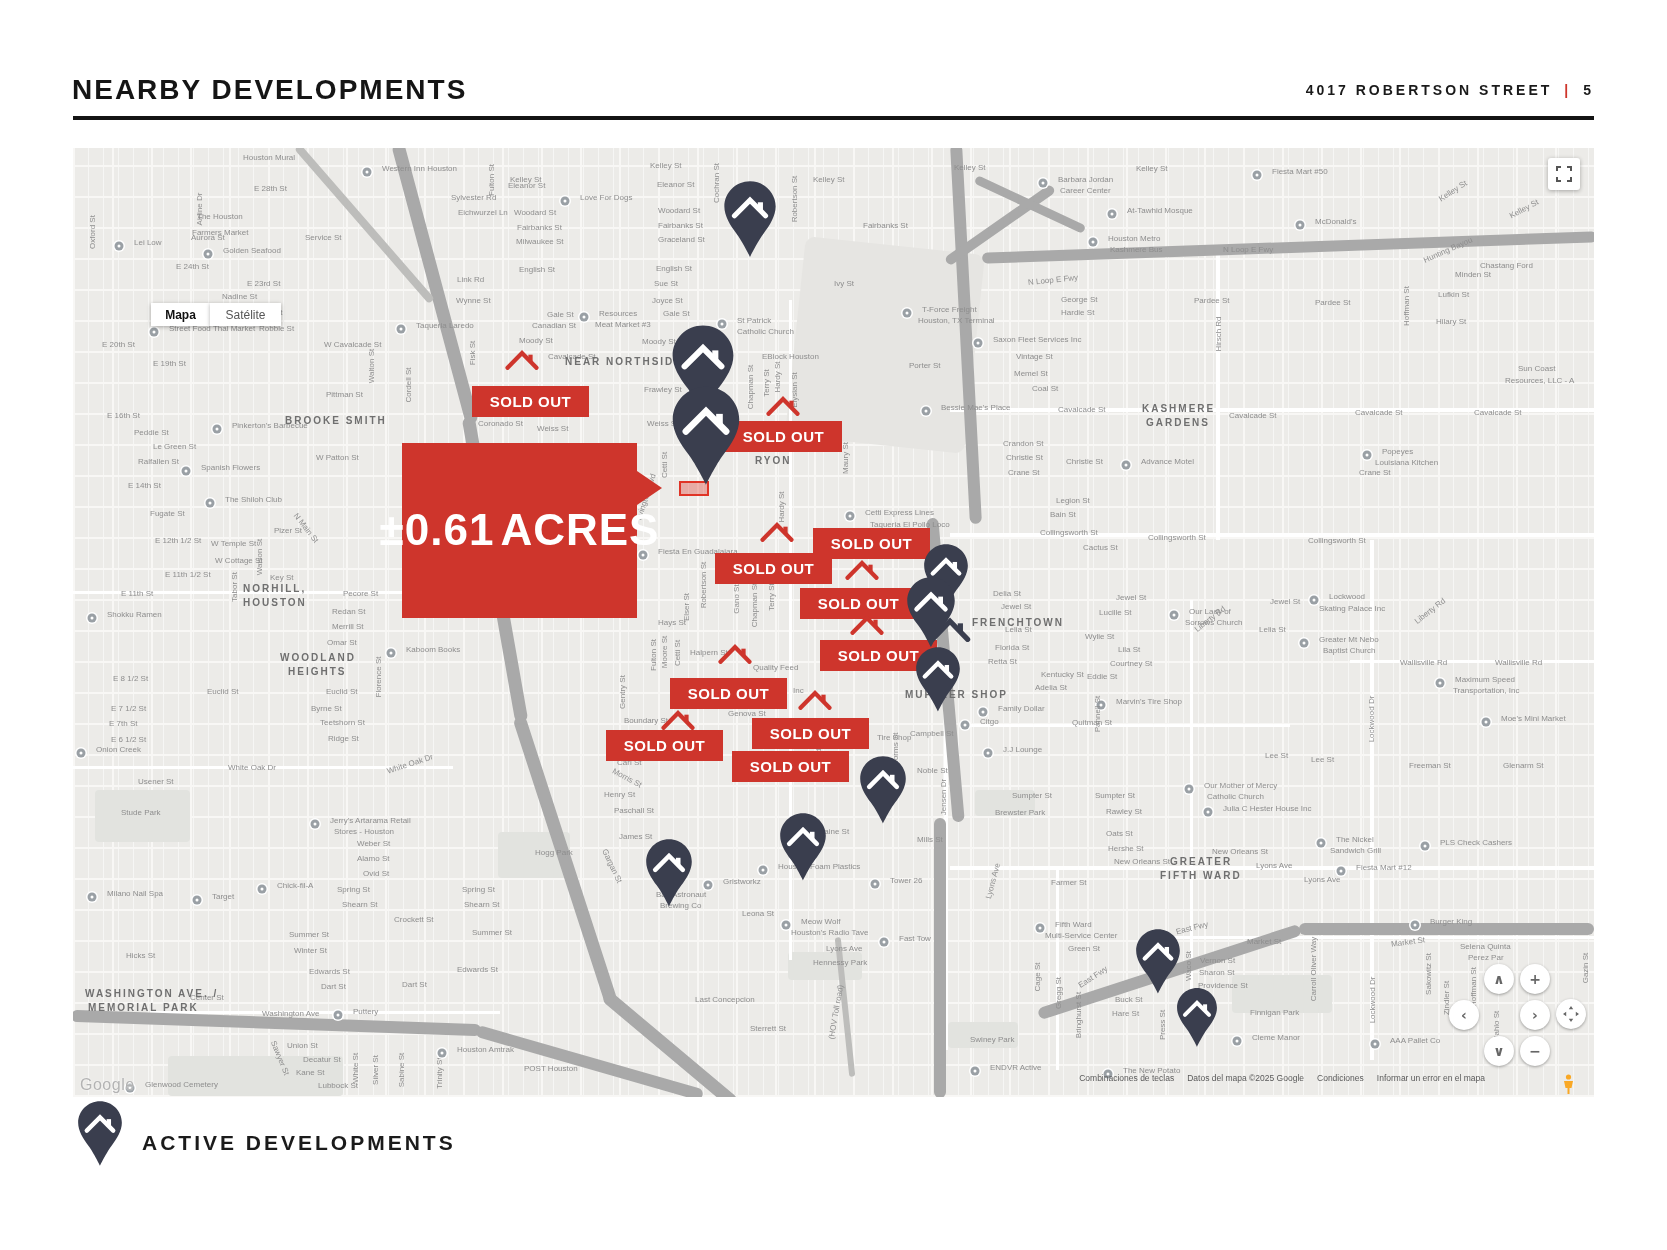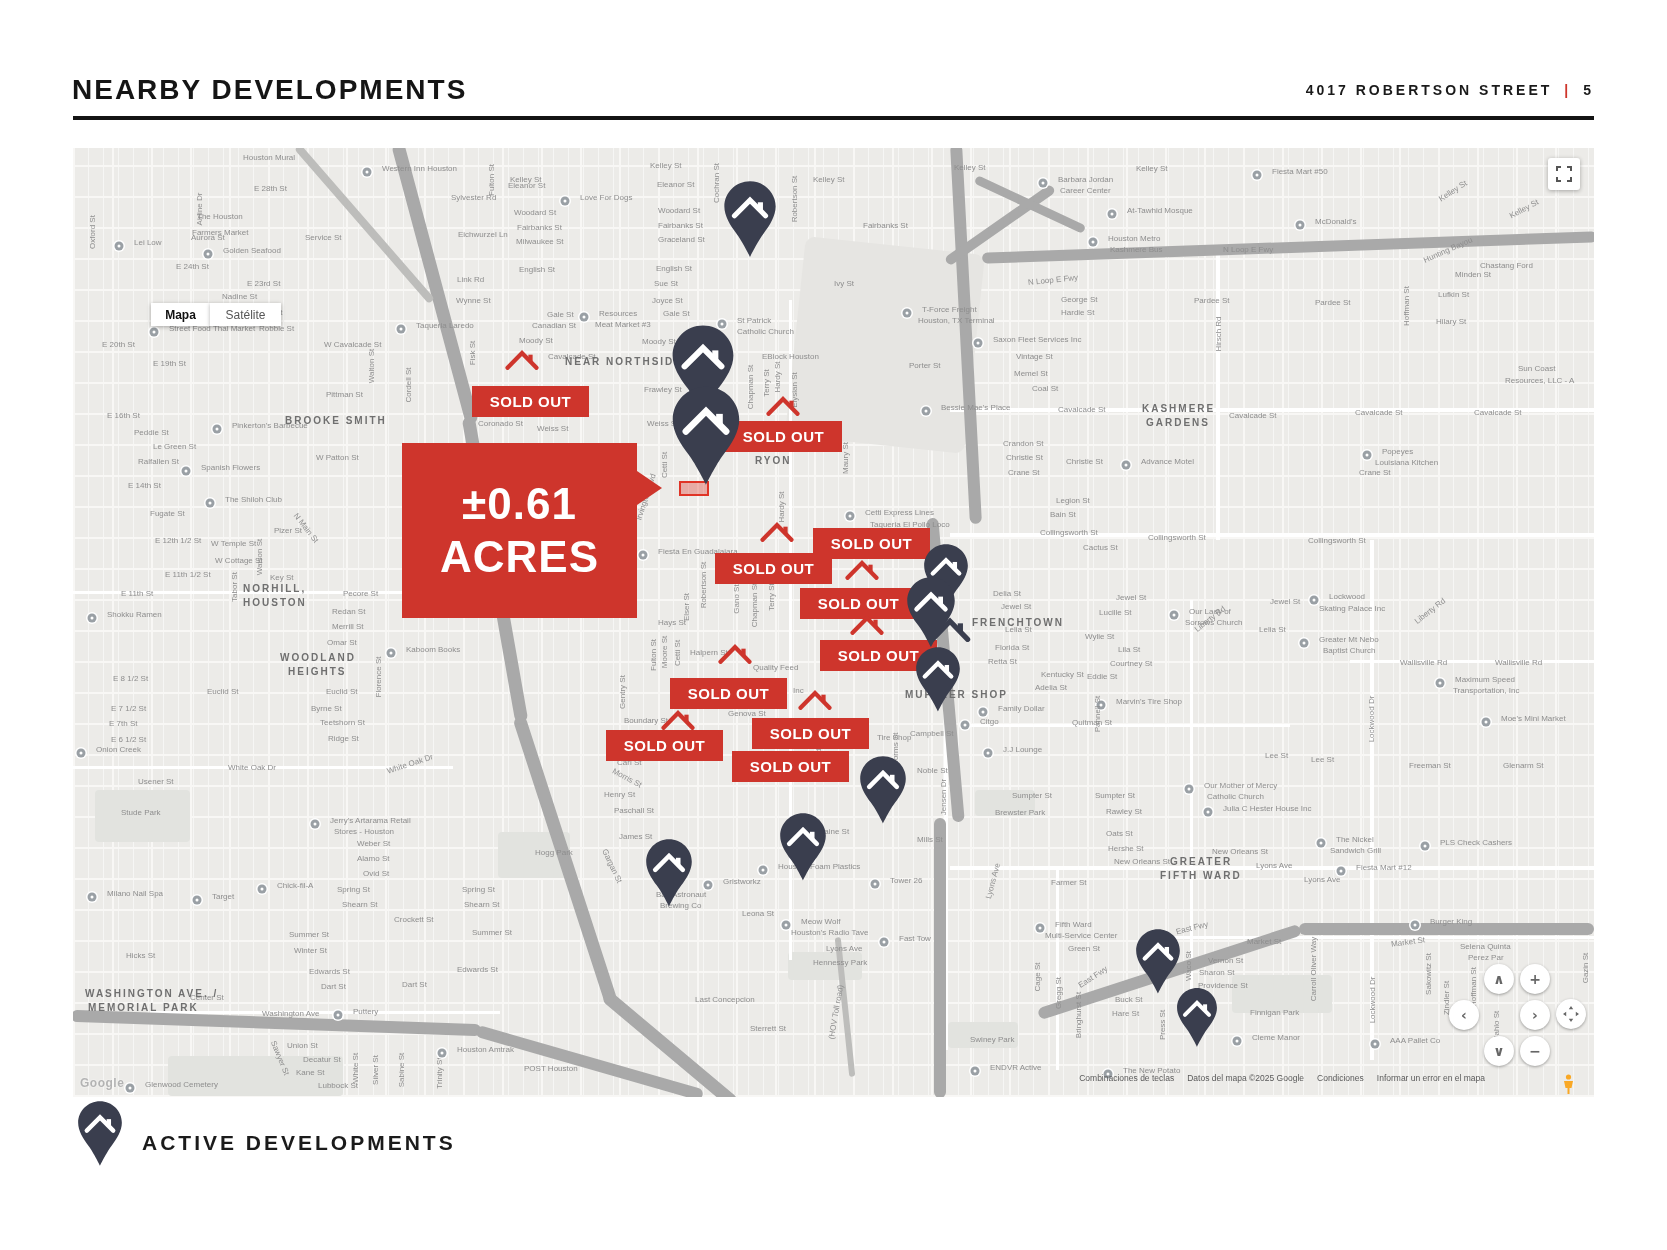--- a/index.html
+++ b/index.html
@@ -27,39 +27,39 @@
   .sl.rot{transform:translate(-50%,-50%) rotate(var(--r))}
   .dot{position:absolute;width:9px;height:9px;border-radius:50%;background:#9aa0a5;
     box-shadow:0 0 0 1.5px #fff;transform:translate(-50%,-50%);z-index:10}
   .dot::after{content:"";position:absolute;left:3px;top:3px;width:3px;height:3px;background:#fff;border-radius:50%}
   .al{position:absolute;font-size:10px;letter-spacing:2px;color:#6f6f6f;font-weight:600;white-space:nowrap;transform:translateY(-50%);z-index:11}
   .pin{position:absolute;z-index:25}
   .roof{position:absolute;z-index:24}
   .so{position:absolute;width:117px;height:31px;background:var(--red,#ce352c);color:#fff;font-weight:bold;
     font-size:15px;letter-spacing:.5px;display:flex;align-items:center;justify-content:center;z-index:22;white-space:nowrap}
   #callout{position:absolute;left:402px;top:443px;width:235px;height:175px;background:var(--red,#ce352c);z-index:30;
-    display:flex;flex-direction:column;align-items:center;justify-content:center;gap:6px}
+    display:flex;flex-direction:row;align-items:center;justify-content:center;gap:6px}
   #callout::after{content:"";position:absolute;right:-25px;top:28px;border-left:25px solid var(--red,#ce352c);
     border-top:17px solid transparent;border-bottom:17px solid transparent}
   #callout div{color:#fff;font-weight:bold;font-size:44px;letter-spacing:1px;line-height:1.05}
   #parcel{position:absolute;left:679px;top:481px;width:26px;height:11px;border:2px solid #e03427;background:rgba(224,52,39,.35);z-index:21}
   .mtype{position:absolute;top:155px;height:23px;background:#fff;font-size:12px;display:flex;align-items:center;
     justify-content:center;box-shadow:0 1px 4px rgba(0,0,0,.3);z-index:40;cursor:pointer}
   #btn-mapa{left:78px;width:59px;font-weight:bold;color:#111}
   #btn-sat{left:137px;width:71px;color:#565656}
   #fsbtn{position:absolute;left:1548px;top:158px;width:32px;height:32px;background:#fff;border-radius:3px;
     box-shadow:0 1px 4px rgba(0,0,0,.3);display:flex;align-items:center;justify-content:center;z-index:40;cursor:pointer}
   .mapbtn{position:absolute;width:30px;height:30px;border-radius:50%;background:#fff;border:none;
     box-shadow:0 1px 3px rgba(0,0,0,.35);color:#666;font-size:14px;font-weight:bold;display:flex;align-items:center;
     justify-content:center;z-index:40;transform:translate(-50%,-50%);cursor:pointer;font-family:"DejaVu Sans",sans-serif}
   #pancomp{position:absolute;left:1571px;top:1014px;width:30px;height:30px;border-radius:50%;background:#fff;
     box-shadow:0 1px 3px rgba(0,0,0,.35);display:flex;align-items:center;justify-content:center;z-index:40;transform:translate(-50%,-50%);cursor:pointer}
   #pegman{position:absolute;left:1562px;top:1074px;z-index:41;cursor:pointer}
   #attrib{position:absolute;right:109px;top:1073px;display:flex;gap:13px;font-size:8.5px;color:#5a5a5a;z-index:42;white-space:nowrap}
-  #glogo{position:absolute;left:80px;top:1076px;font-size:12px;font-weight:bold;color:#b3b3b3;letter-spacing:.5px;z-index:42;
+  #glogo{position:absolute;left:80px;top:1076px;font-size:16px;font-weight:normal;color:#b3b3b3;letter-spacing:.5px;z-index:42;
     text-shadow:0 0 2px #fff}
   
   #legend-pin{left:77px;top:1100px;width:46px;height:67px}
   #legend-label{left:142px;top:1131px;font-size:21px;font-weight:800;letter-spacing:3px;color:#1b1b1b;white-space:nowrap}
 </style>
 </head>
 <body>
 
 <div class="abs" id="title">NEARBY DEVELOPMENTS</div>
 <div class="abs" id="hdr-right">
@@ -130,21 +130,21 @@
       <div class="dot" style="left: 1257px; top: 175px;"></div>
       <div class="sl" style="left: 1272px; top: 171px;">Fiesta Mart #50</div>
       <div class="sl rot" style="--r: -33deg; left: 1453px; top: 191px;">Kelley St</div>
       <div class="sl rot" style="--r: -28deg; left: 1524px; top: 209px;">Kelley St</div>
       <div class="sl" style="left: 254px; top: 188px;">E 28th St</div>
       <div class="sl" style="left: 508px; top: 185px;">Eleanor St</div>
       <div class="sl" style="left: 657px; top: 184px;">Eleanor St</div>
       <div class="dot" style="left: 565px; top: 201px;"></div>
       <div class="sl" style="left: 580px; top: 197px;">Love For Dogs</div>
       <div class="sl" style="left: 451px; top: 197px;">Sylvester Rd</div>
-      <div class="sl" style="left: 458px; top: 234px;">Eichwurzel Ln</div>
+      <div class="sl" style="left: 458px; top: 212px;">Eichwurzel Ln</div>
       <div class="sl" style="left: 514px; top: 212px;">Woodard St</div>
       <div class="sl" style="left: 658px; top: 210px;">Woodard St</div>
       <div class="sl" style="left: 517px; top: 227px;">Fairbanks St</div>
       <div class="sl" style="left: 658px; top: 225px;">Fairbanks St</div>
       <div class="sl" style="left: 863px; top: 225px;">Fairbanks St</div>
       <div class="sl" style="left: 516px; top: 241px;">Milwaukee St</div>
       <div class="sl" style="left: 658px; top: 239px;">Graceland St</div>
       <div class="sl" style="left: 519px; top: 269px;">English St</div>
       <div class="sl" style="left: 656px; top: 268px;">English St</div>
       <div class="sl" style="left: 654px; top: 283px;">Sue St</div>
@@ -487,21 +487,21 @@
       <div class="sl" style="left: 1356px; top: 867px;">Fiesta Mart #12</div>
       <div class="sl" style="left: 1051px; top: 882px;">Farmer St</div>
       <div class="dot" style="left: 1040px; top: 928px;"></div>
       <div class="sl" style="left: 1055px; top: 924px;">Fifth Ward</div>
       <div class="sl" style="left: 1045px; top: 935px;">Multi-Service Center</div>
       <div class="sl" style="left: 1068px; top: 948px;">Green St</div>
       <div class="sl rot" style="--r: -14deg; left: 1192px; top: 928px;">East Fwy</div>
       <div class="sl rot" style="--r: -33deg; left: 1093px; top: 977px;">East Fwy</div>
       <div class="sl" style="left: 1247px; top: 941px;">Market St</div>
       <div class="sl rot" style="--r: -8deg; left: 1408px; top: 942px;">Market St</div>
-      <div class="sl" style="left: 1200px; top: 960px; margin-left: 8px;">Vernon St</div>
+      <div class="sl" style="left: 1200px; top: 960px;">Vernon St</div>
       <div class="sl" style="left: 1199px; top: 972px;">Sharon St</div>
       <div class="sl" style="left: 1198px; top: 985px;">Providence St</div>
       <div class="sl" style="left: 1115px; top: 999px;">Buck St</div>
       <div class="sl" style="left: 1112px; top: 1013px;">Hare St</div>
       <div class="sl" style="left: 1250px; top: 1012px;">Finnigan Park</div>
       <div class="dot" style="left: 1237px; top: 1041px;"></div>
       <div class="sl" style="left: 1252px; top: 1037px;">Cleme Manor</div>
       <div class="dot" style="left: 1375px; top: 1044px;"></div>
       <div class="sl" style="left: 1390px; top: 1040px;">AAA Pallet Co</div>
       <div class="sl" style="left: 1460px; top: 946px;">Selena Quinta</div>

